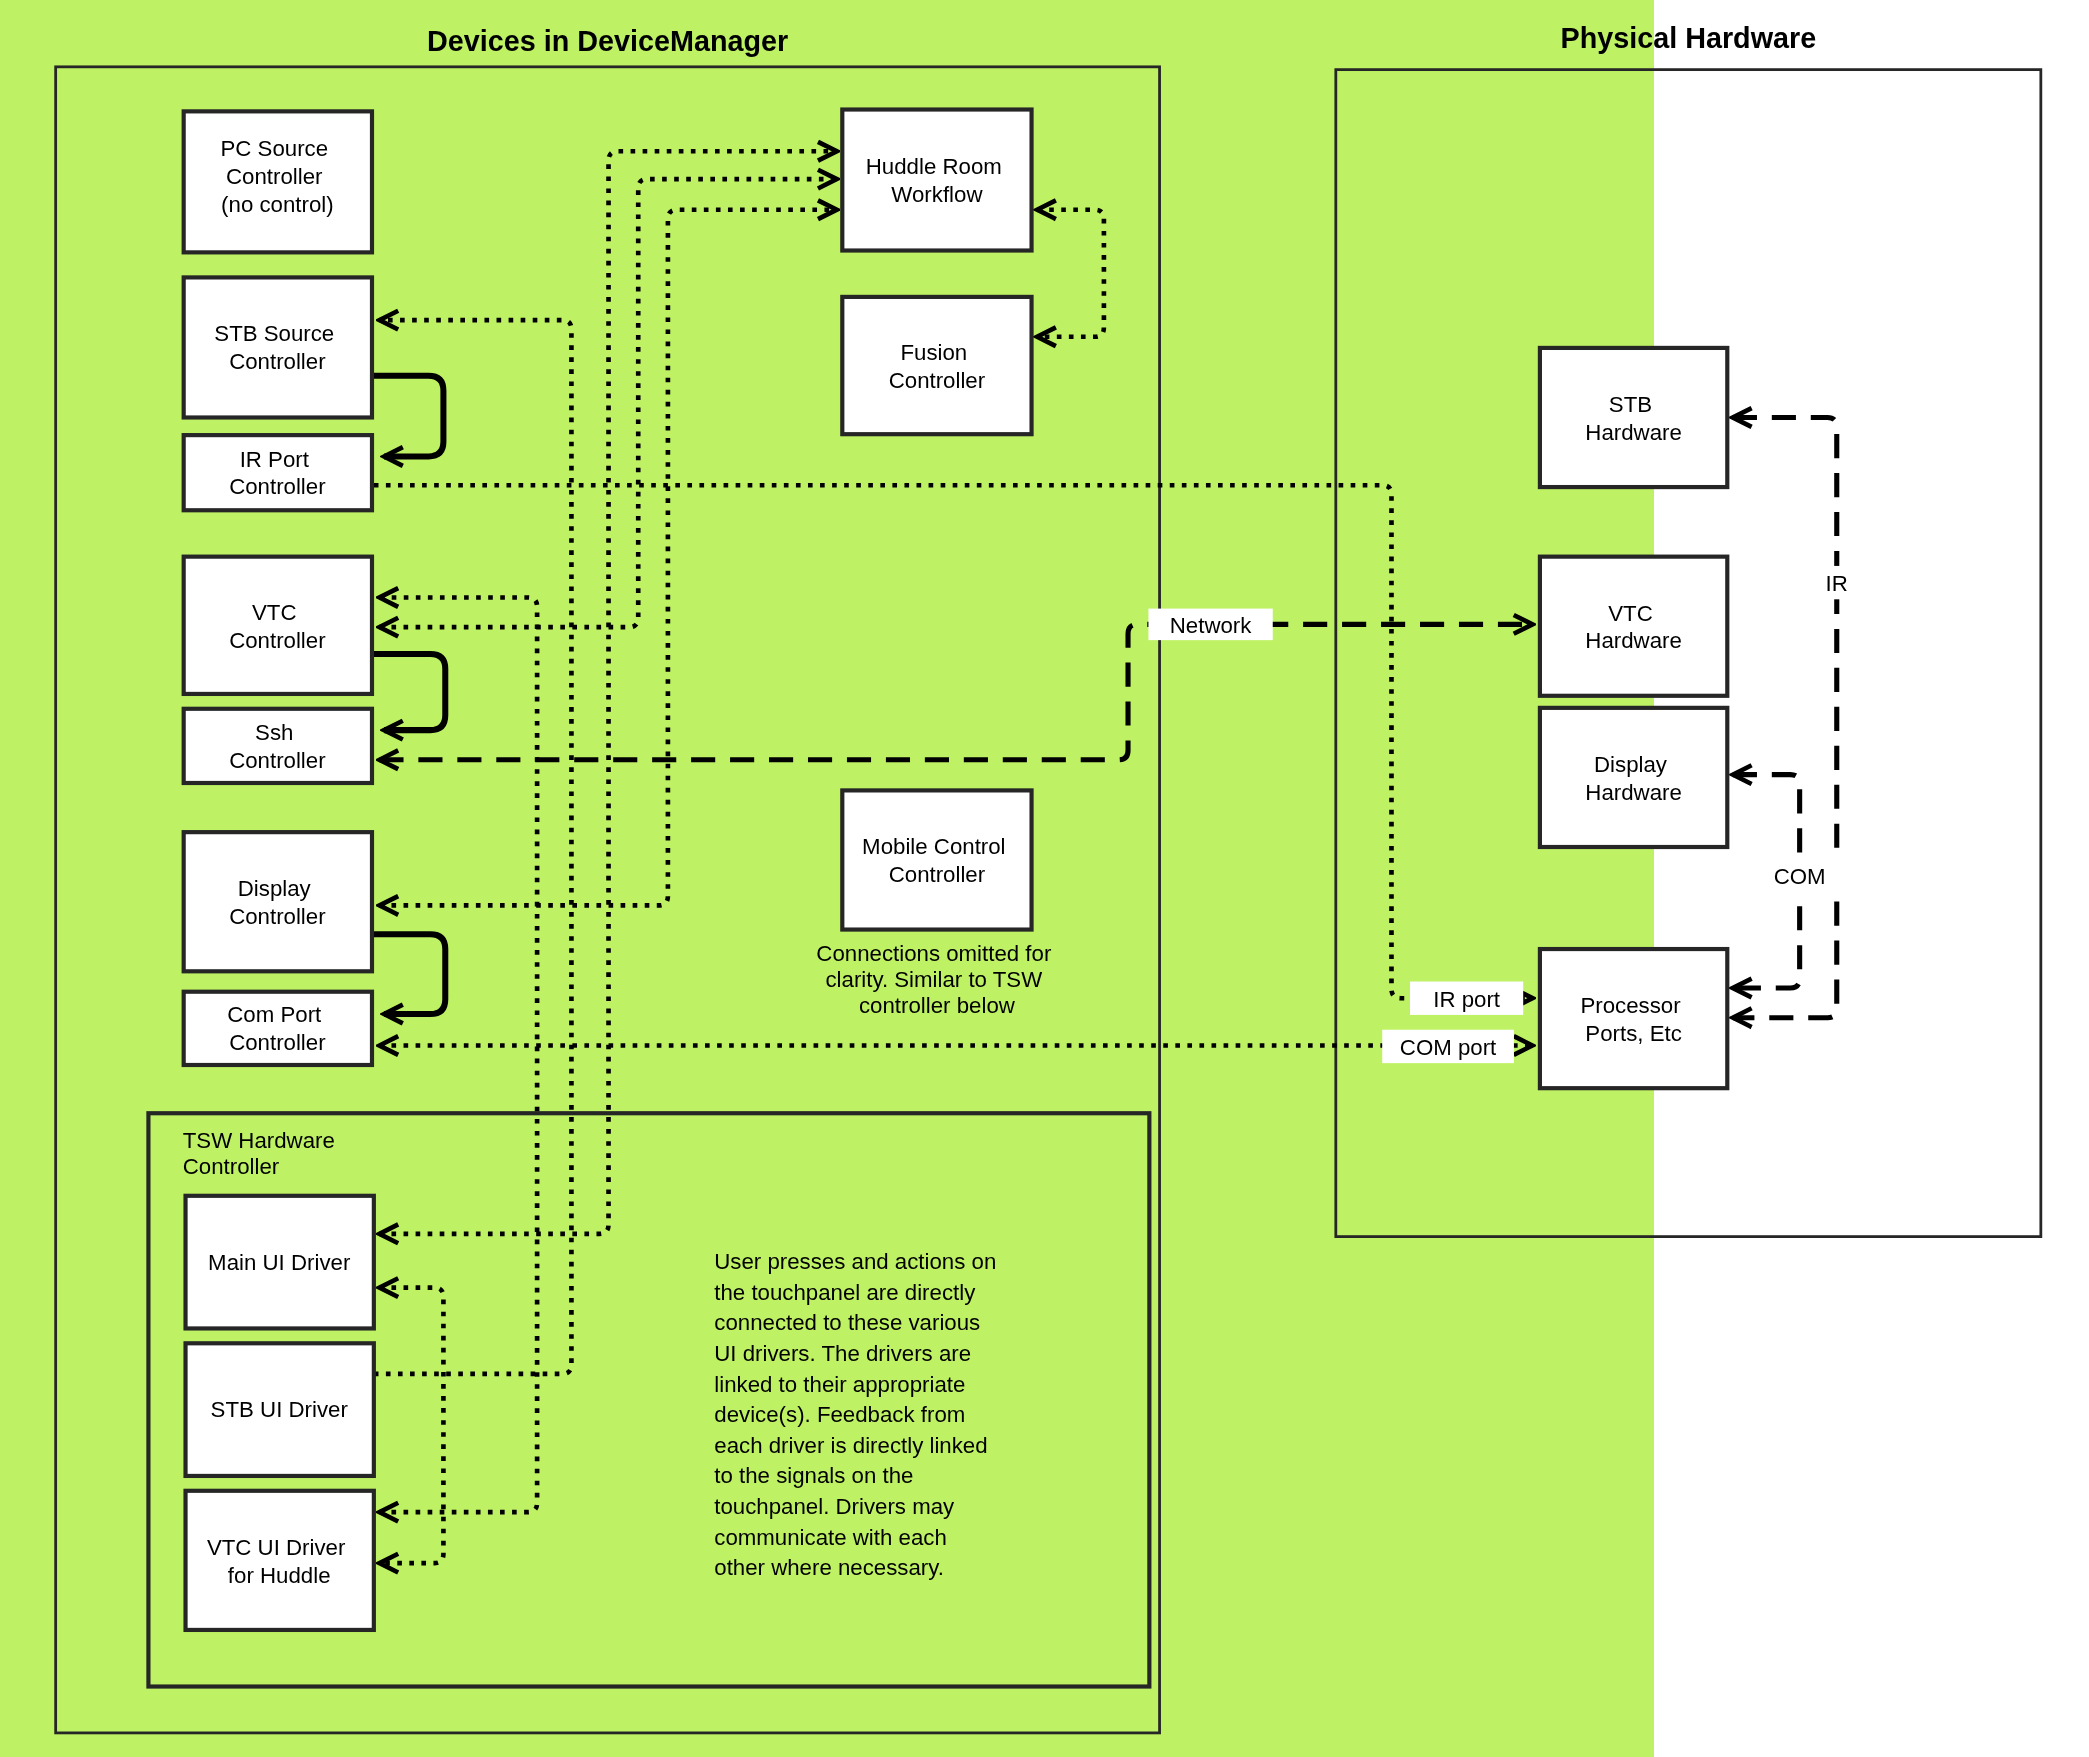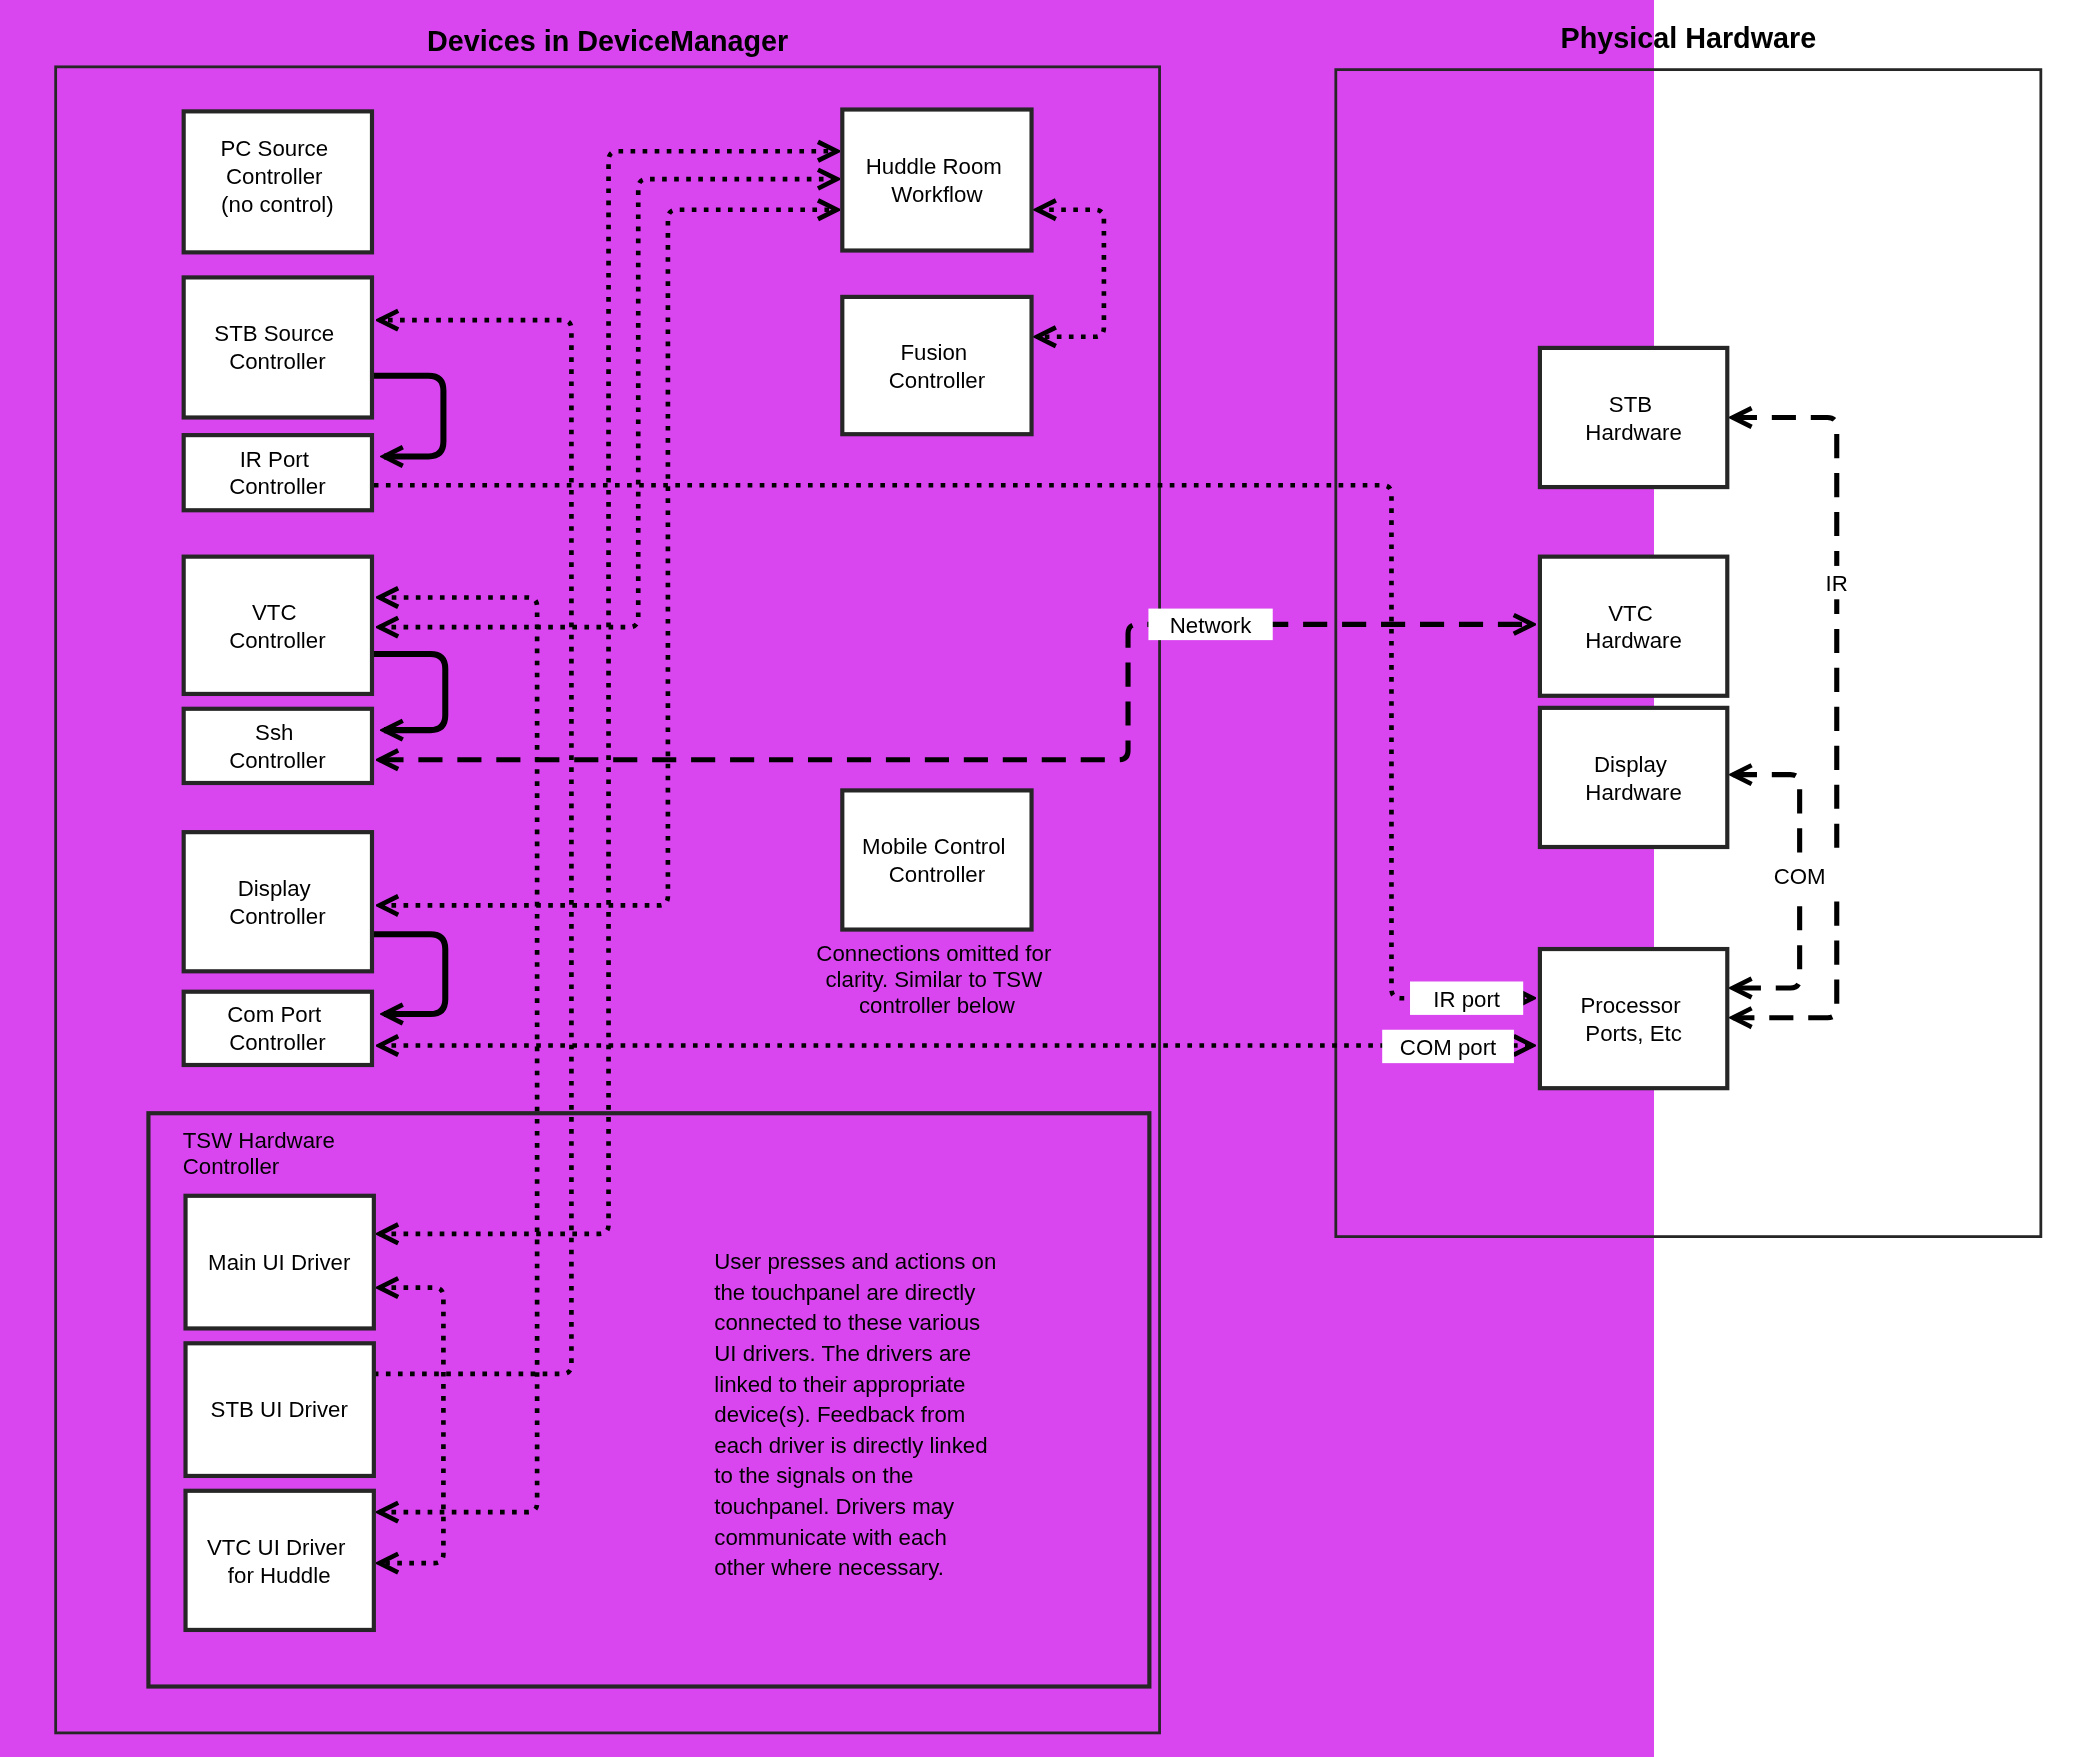--- a/index.html
+++ b/index.html
@@ -1,16 +1,16 @@
 <!DOCTYPE html>
 <html style="font-size:15px"><head>
 <meta charset="utf-8">
 <style>
   html,body{margin:0;padding:0;background:#ffffff;}
-  .stage{position:relative;width:1654px;height:1758px;background:#d946ef;
+  .stage{position:relative;width:1654px;height:1758px;background:#bef264;
          font-family:"Liberation Sans", sans-serif;text-decoration:underline;}
   svg{display:block;}
   .boxtxt{font-family:"Liberation Sans", sans-serif;font-size:24px;fill:#000000;text-anchor:middle;}
   .lefttxt{font-family:"Liberation Sans", sans-serif;font-size:24px;fill:#000000;text-anchor:start;}
   .seetitle{font-family:"Liberation Sans", sans-serif;font-size:31px;font-weight:bold;fill:#000000;text-anchor:middle;}
   .linelabel{font-family:"Liberation Sans", sans-serif;font-size:24px;fill:#000000;text-anchor:middle;}
   .node{fill:#ffffff;stroke:#262626;stroke-width:4.5;}
   .frame{fill:none;stroke:#262626;stroke-width:3;}
   .tswframe{fill:none;stroke:#262626;stroke-width:4.5;}
   .dot{fill:none;stroke:#000000;stroke-width:5;stroke-dasharray:5 8;}

